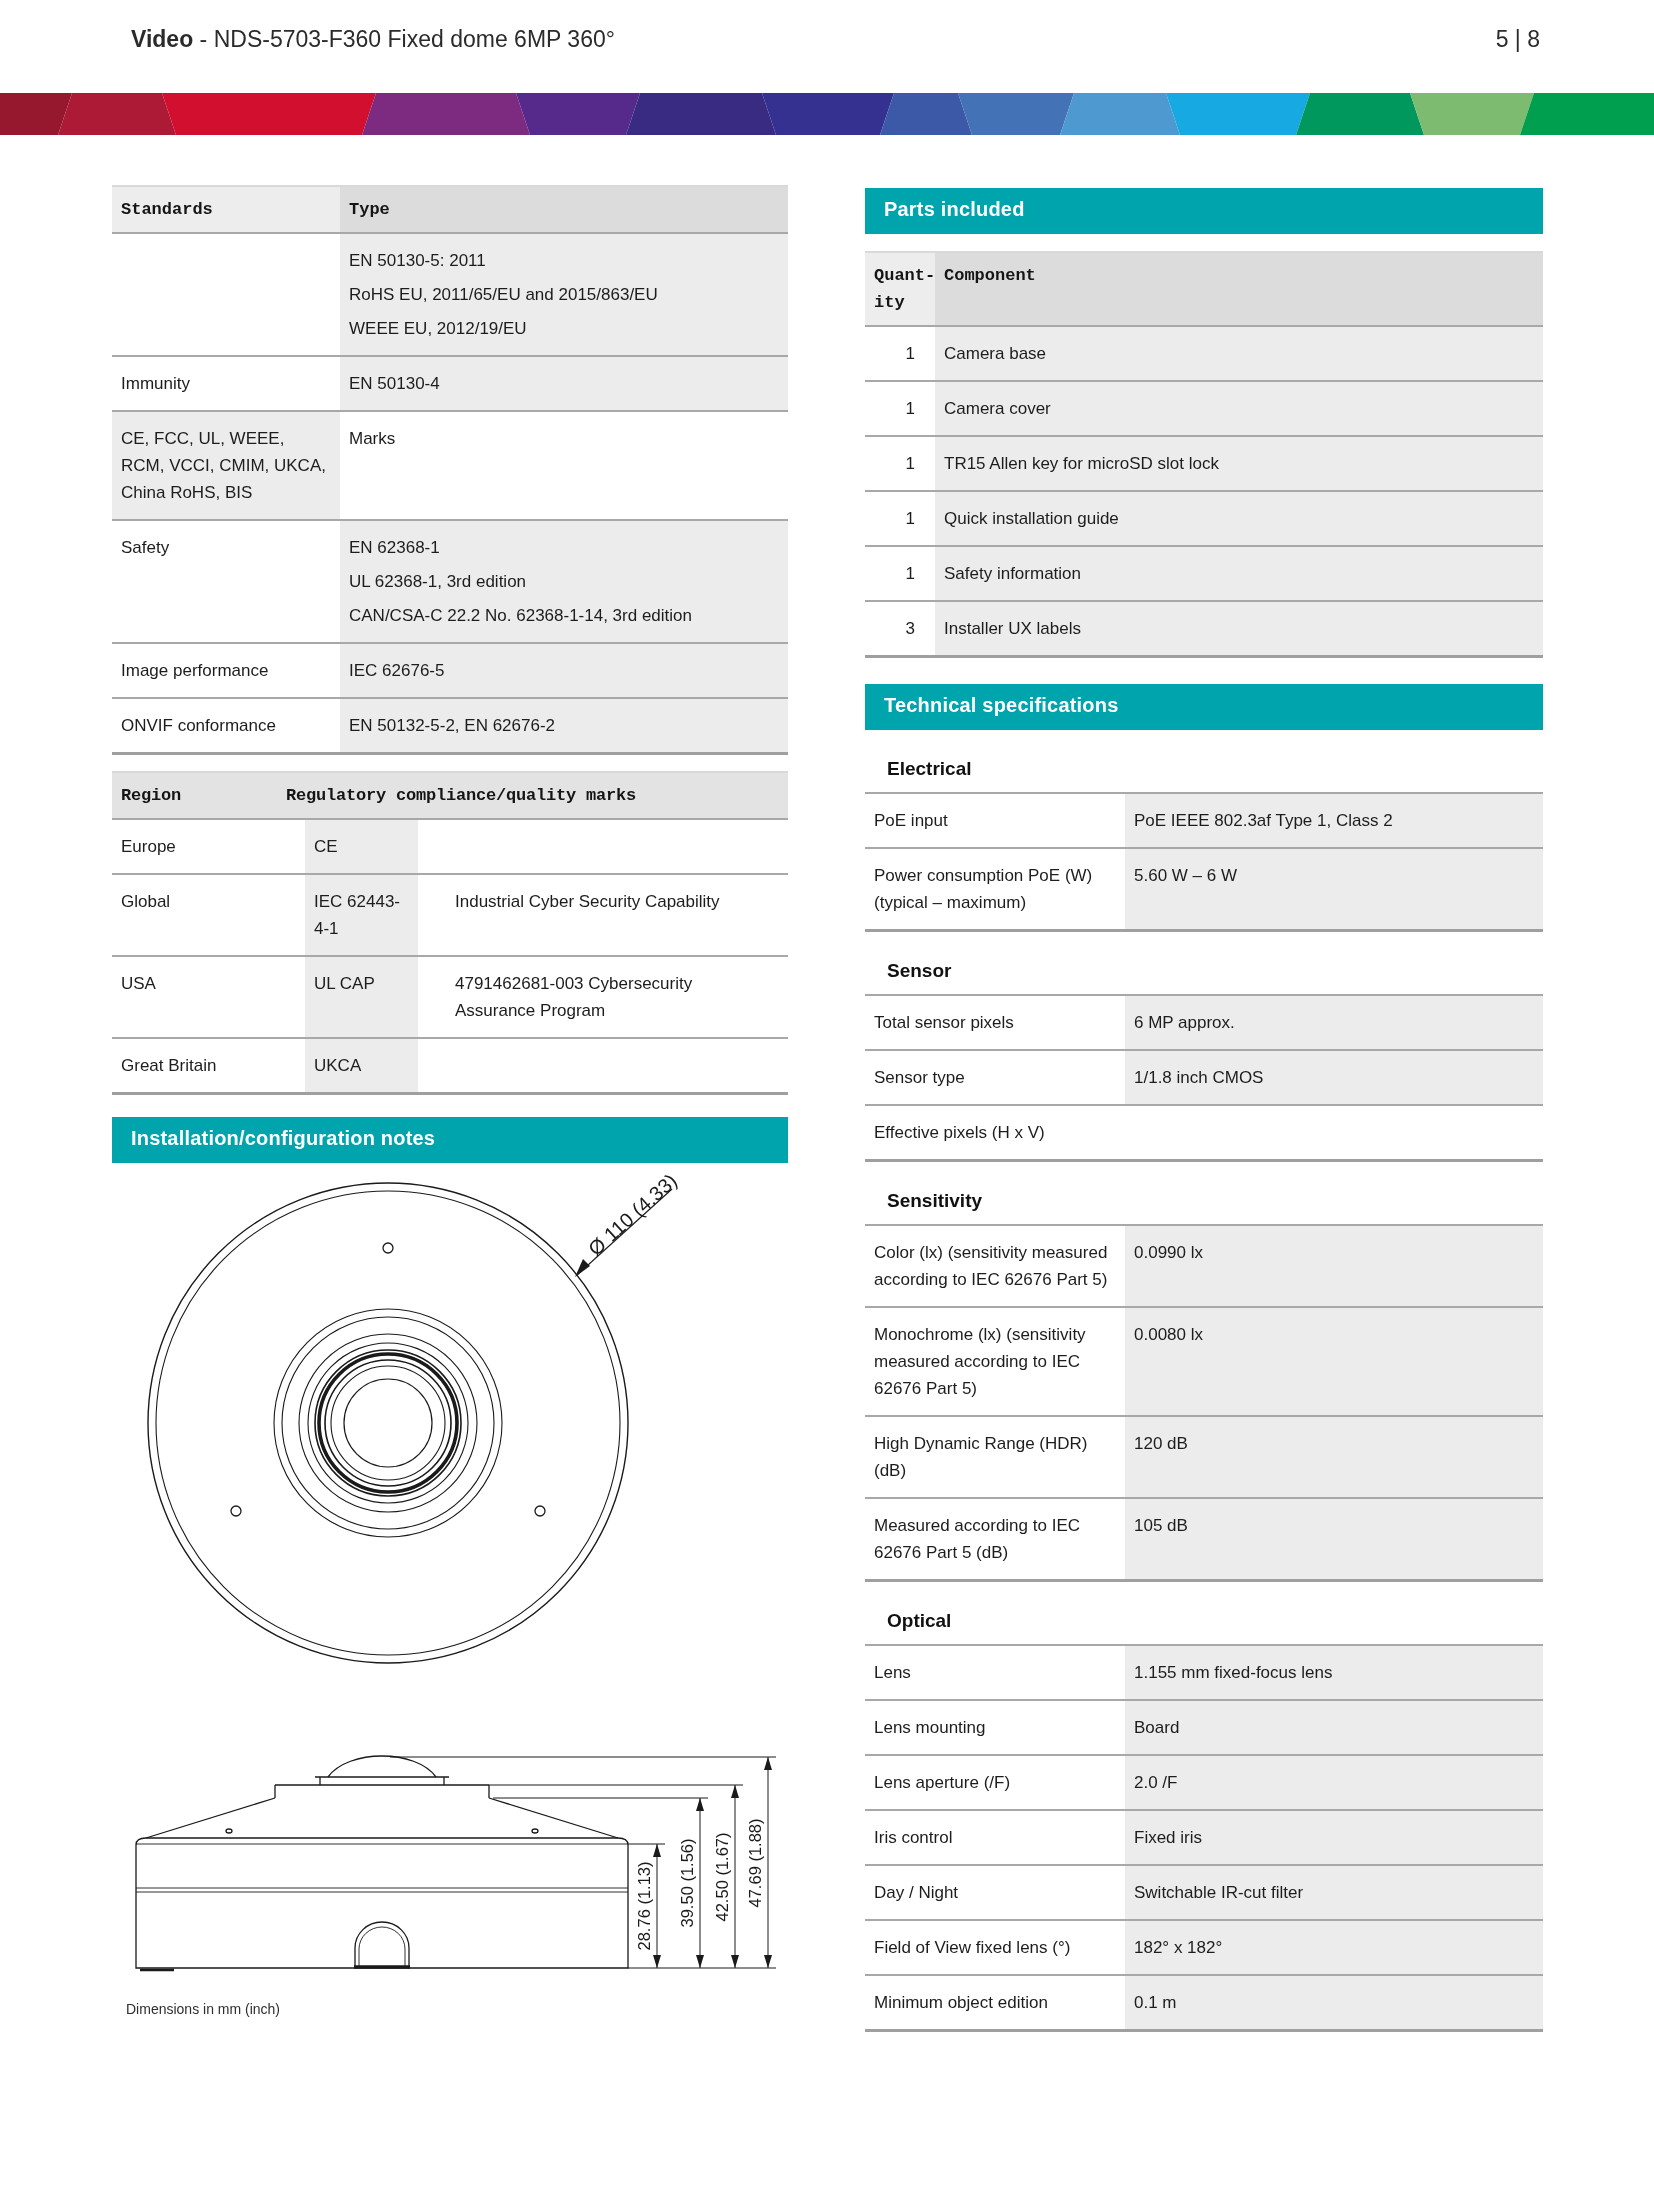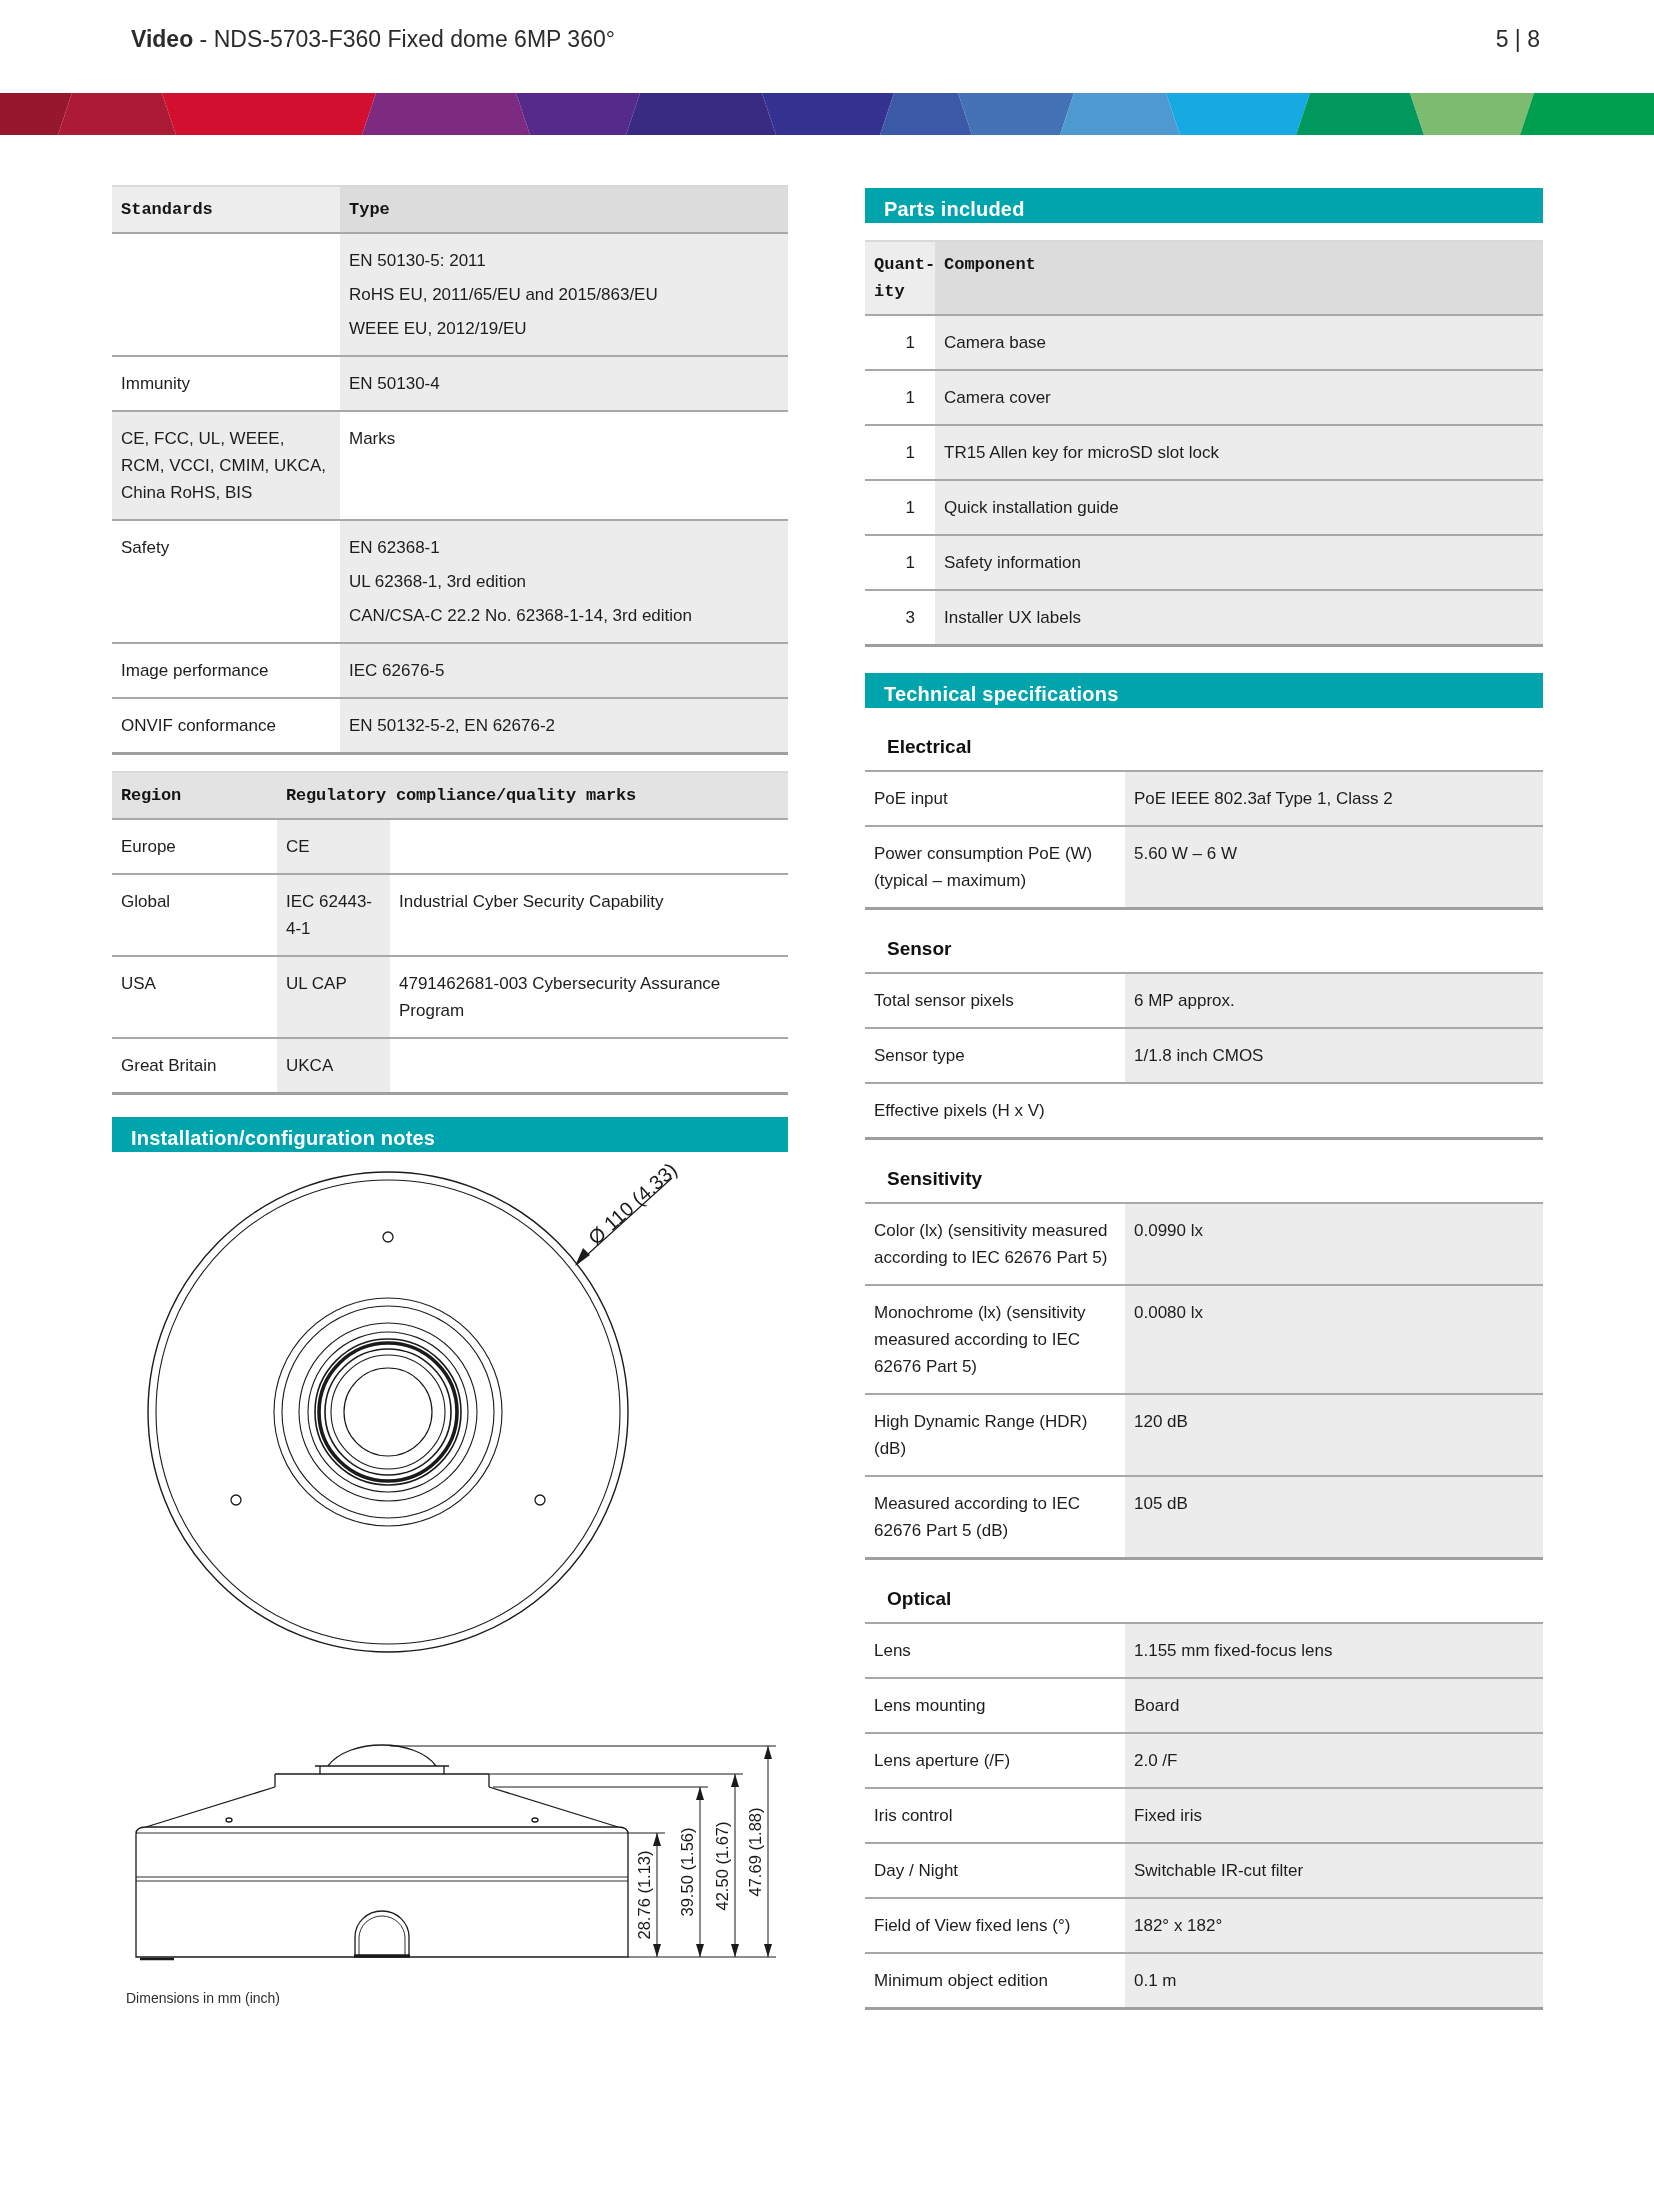--- a/index.html
+++ b/index.html
@@ -17,36 +17,36 @@
     font-size:23px; color:#2b2b2b;
   }
   .page-header b{ font-weight:700; }
   .brand-bar{ position:absolute; top:93px; left:0; width:1654px; height:42px; display:block; }
   
   .col{ position:absolute; }
   .col-left{ left:112px; top:185px; width:676px; }
   .col-right{ left:865px; top:188px; width:678px; }
   
   .banner{
-    height:35px; line-height:43px; background:var(--teal); color:#fff;
+    height:46px; line-height:43px; background:var(--teal); color:#fff;
     font-size:20px; font-weight:700; padding-left:19px; letter-spacing:.2px;
   }
   .subhead{ font-size:19px; font-weight:700; color:#111; margin:28px 0 12px 22px; }
   
   .table{ width:100%; border-bottom:3px solid #9f9f9f; }
   .trow{ display:grid; border-top:2px solid var(--sep); }
   .trow.thead{ border-top:2px solid #d9d9d9; }
   .cell{ padding:13px 12px 13px 9px; font-size:17px; line-height:27px; color:#1d1d1d; }
   .vbg{ background:var(--valbg); }
   .thead .cell{ padding-top:9px; padding-bottom:9px; font-weight:700; color:#151515;font-family:Liberation Mono, monospace; }
   .thead .c1{ background:#ededed; }
   .thead .c2{ background:#dcdcdc; }
   .thead.flat .cell{ background:#e3e3e3; }
   .cols-st{ grid-template-columns:228px 1fr; }
-  .cols-rg{ grid-template-columns:165px 113px 1fr; }
+  .cols-rg{ grid-template-columns:165px 113px 1fr;gap:28px; }
   .cols-pt{ grid-template-columns:70px 1fr; }
   .cols-tech{ grid-template-columns:260px 1fr; }
   .vline + .vline{ margin-top:7px; }
   .qty{ text-align:right; padding-right:20px; }
   
   .drawing{ display:block; }
   .topview{ margin-top:8px; }
   .sideview{ margin-top:70px; }
   .dim-caption{ margin-top:20px; font-size:14px; color:#2e2e2e; padding-left:14px; }
   svg .ln{ stroke:#1a1a1a; fill:none; }

